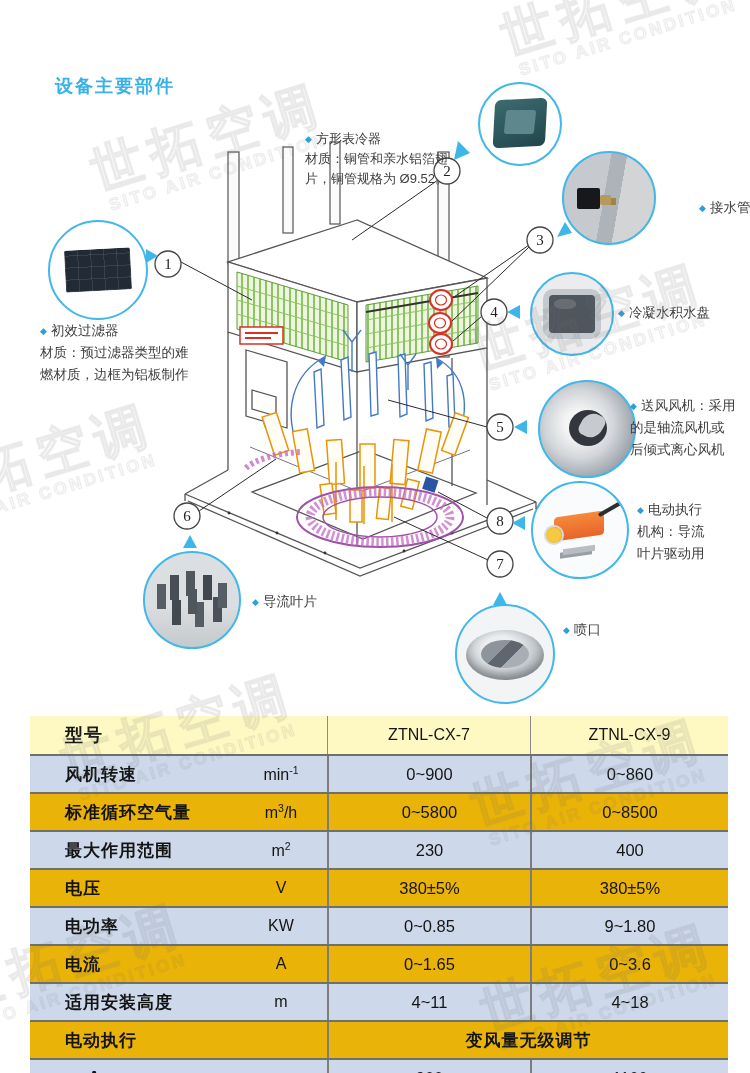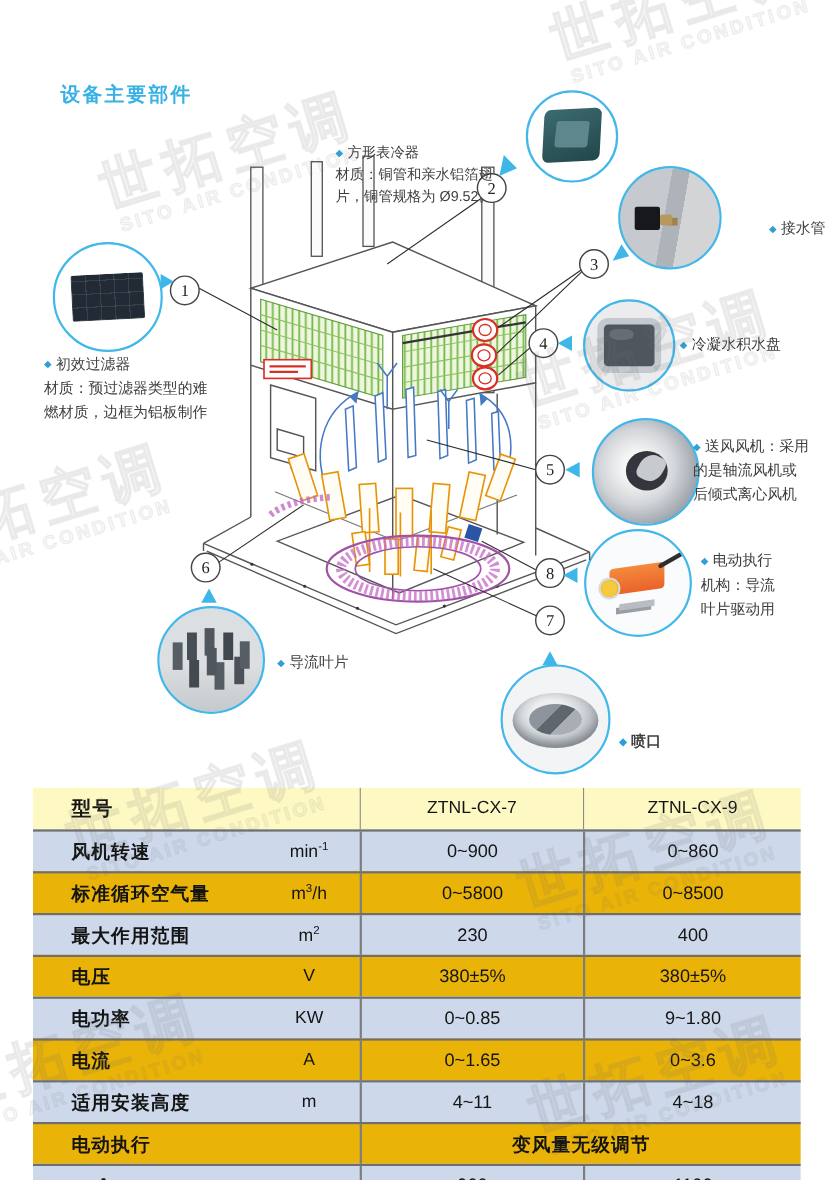--- a/index.html
+++ b/index.html
@@ -21,21 +21,21 @@
   
   .co{position:absolute;z-index:20;font-size:13px;color:#3e3e3e;line-height:20px;white-space:nowrap;}
   .co .bullet{color:#2f9fd6;font-size:9px;margin-right:4px;vertical-align:1px;}
   .co-coil{left:305px;top:81px;margin-top:48px;}
   .co-filter{left:40px;top:320px;line-height:22px;font-size:13.5px;}
   .co-pipe{left:658px;top:198px;font-size:13.5px;margin-left:41px;}
   .co-pan{left:618px;top:303px;font-size:13.5px;}
   .co-fan{left:630px;top:395px;line-height:22px;font-size:13.5px;}
   .co-act{left:637px;top:499px;line-height:22px;font-size:13.5px;}
   .co-vane{left:252px;top:592px;font-size:13.5px;}
-  .co-nozzle{left:563px;top:664px;font-size:13.5px;font-weight:bold;}
+  .co-nozzle{left:563px;top:620px;font-size:13.5px;}
 
   
   .photo{position:absolute;border:2px solid #41b7ea;border-radius:50%;background:#fff;
          overflow:hidden;z-index:6;}
   .photo::before,.photo::after{content:'';position:absolute;}
 
   .p-filter{left:48px;top:220px;width:96px;height:96px;}
   .p-filter::before{left:15px;top:27px;width:66px;height:42px;background-color:#222a35;
     background-image:repeating-linear-gradient(90deg,rgba(255,255,255,.10) 0 1px,transparent 1px 13px),
                      repeating-linear-gradient(0deg,rgba(255,255,255,.10) 0 1px,transparent 1px 12px);

